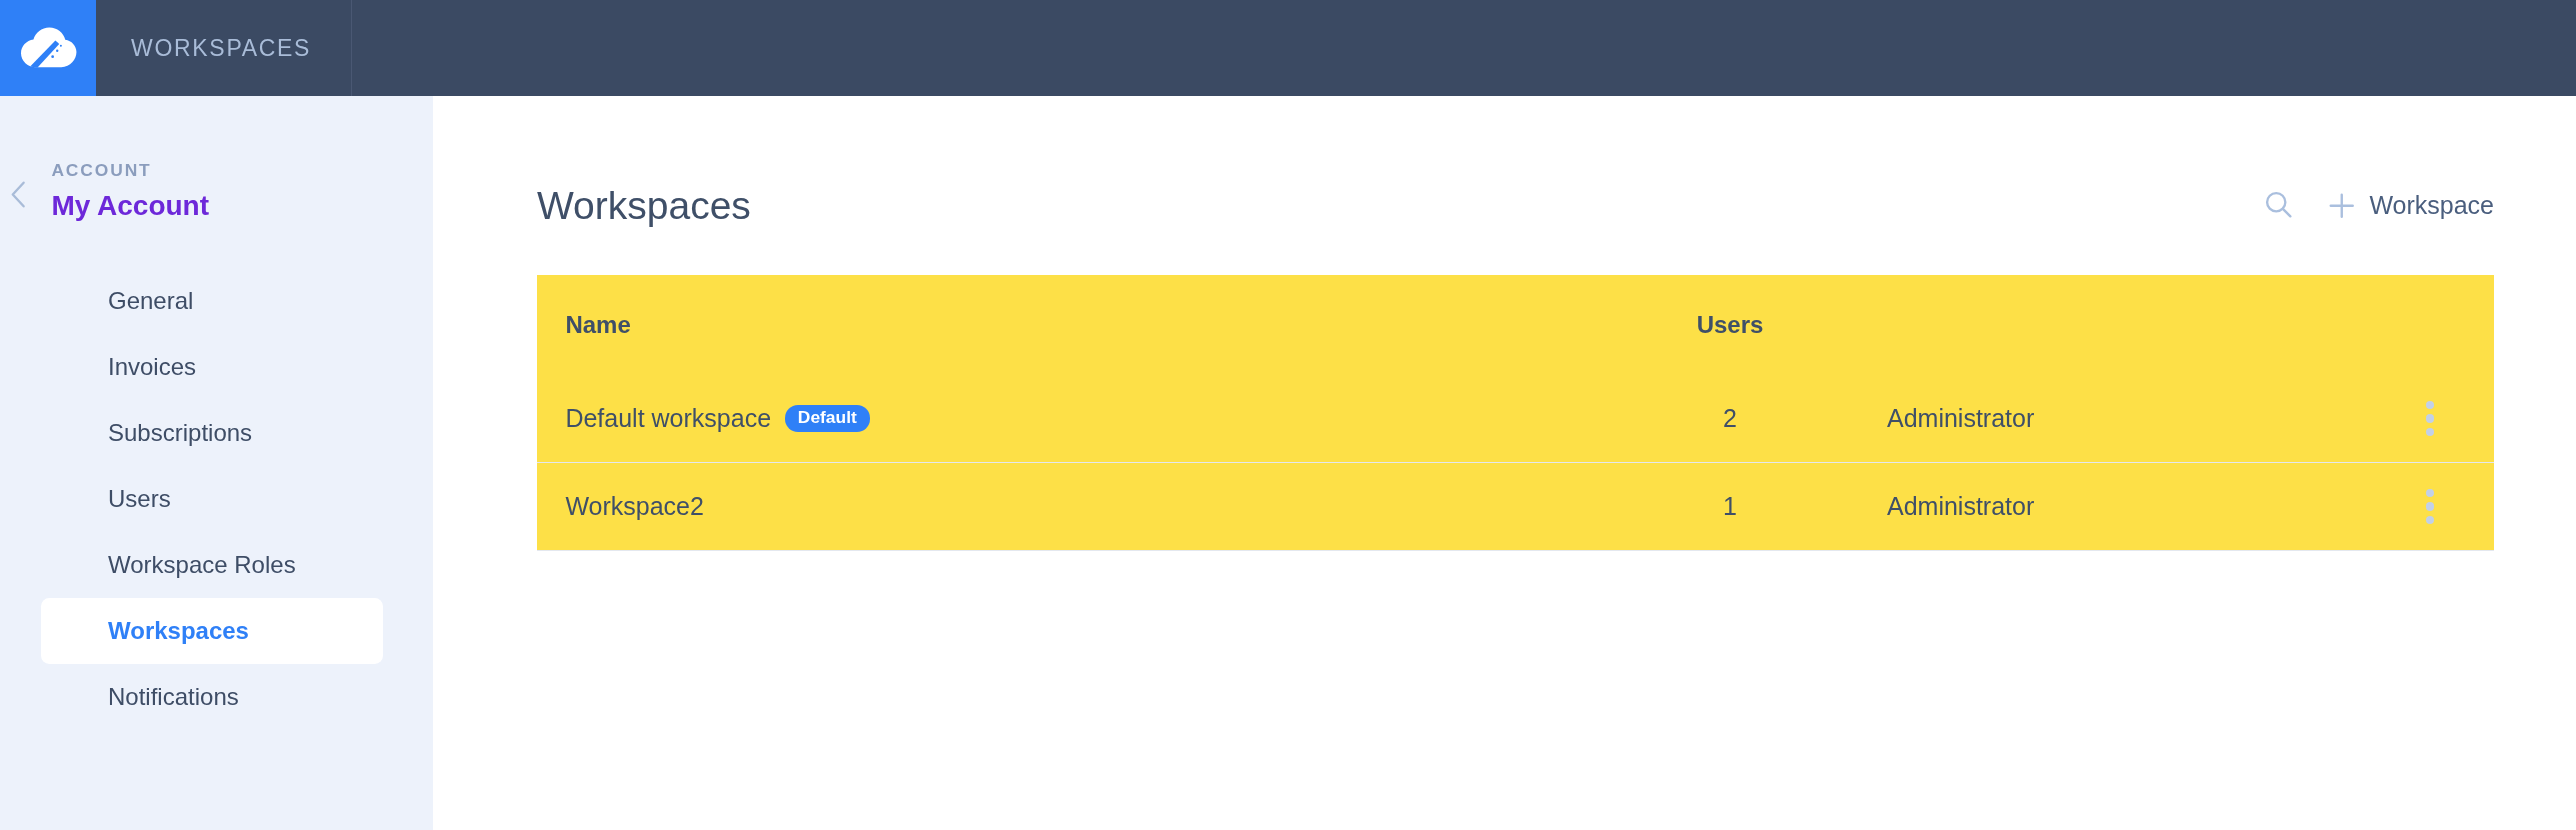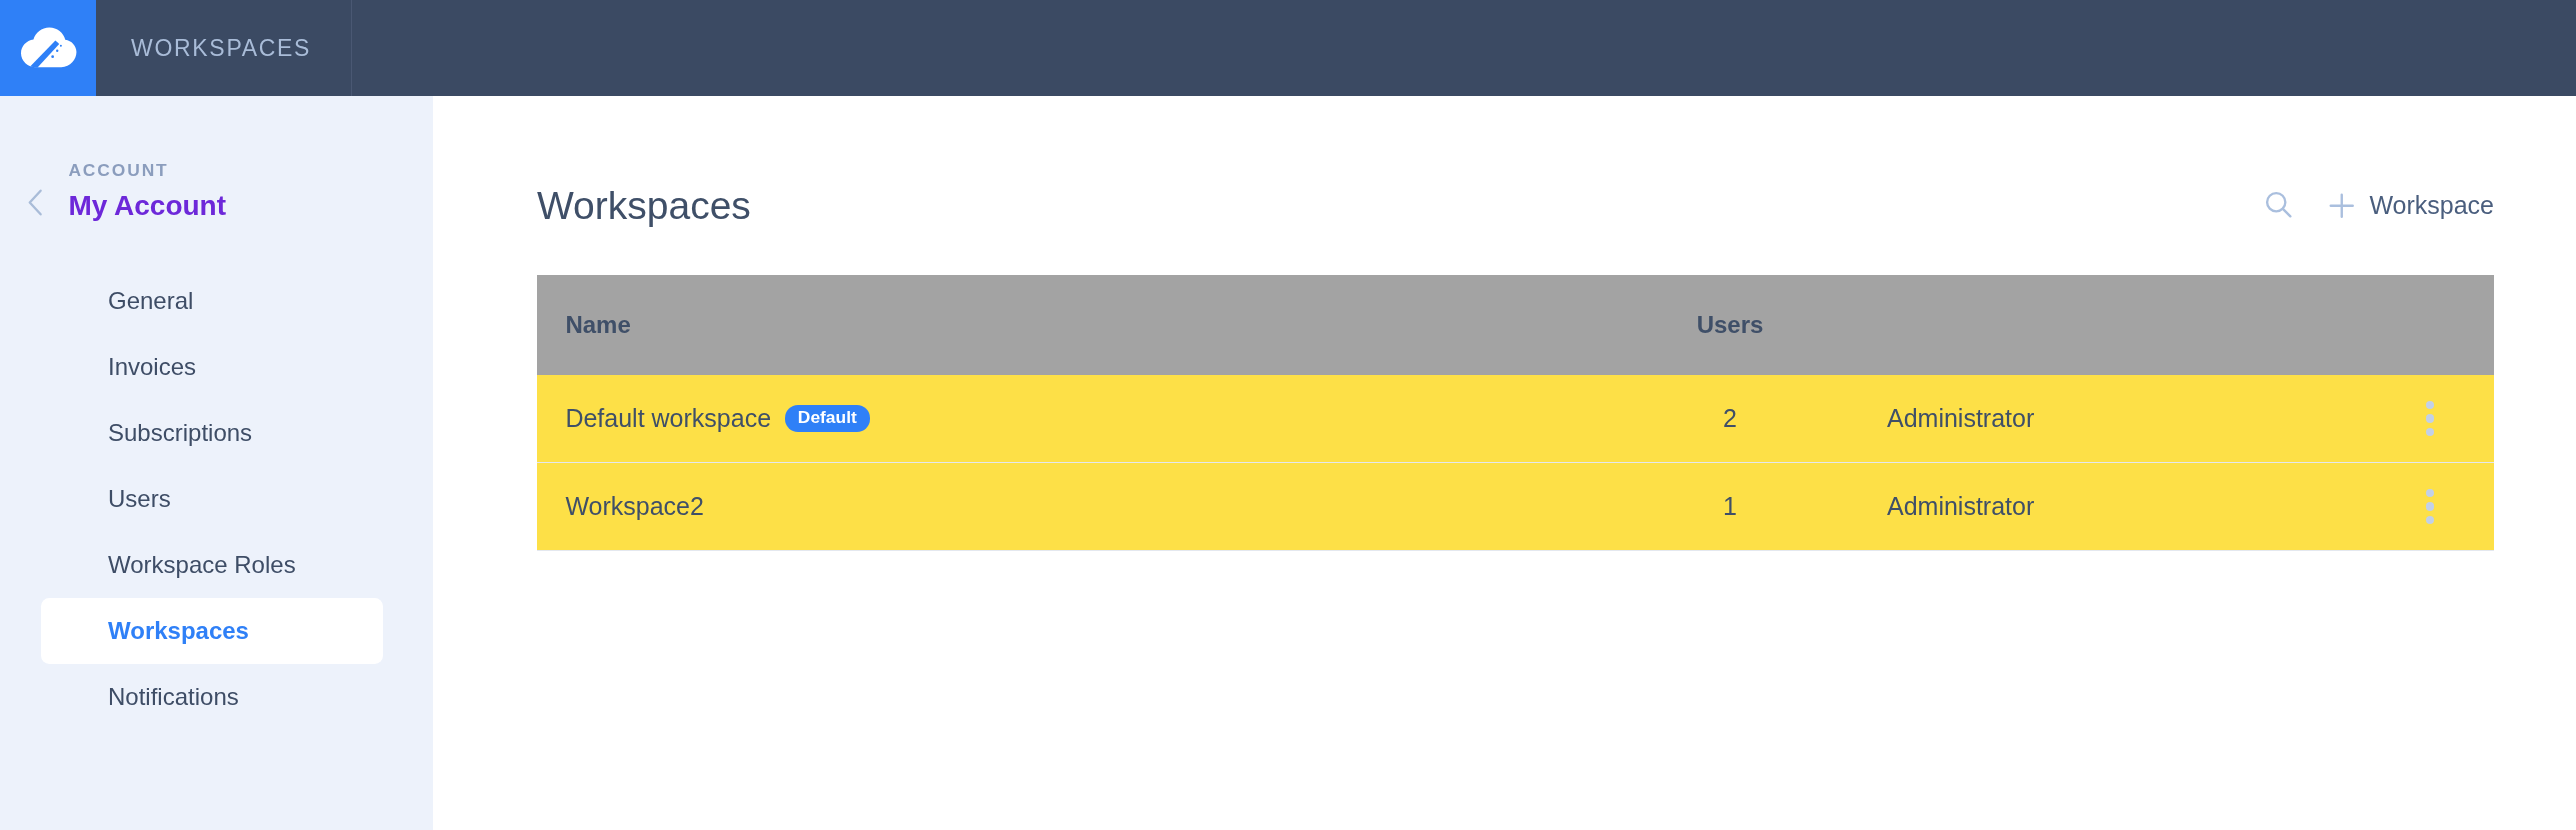--- a/index.html
+++ b/index.html
@@ -51,22 +51,22 @@
   .sidebar {
     position: absolute;
     top: 96px; left: 0;
     width: 433px;
     height: 734px;
     background: #edf2fb;
     padding-top: 66px;
   }
   .acct-head {
     display: flex;
-    align-items: flex-end;
-    padding-left: 20px;
+    align-items: center;
+    padding-left: 3px;
   }
   .back-chevron {
     width: 31px;
     flex: 0 0 31px;
     padding-top: 9.2px;
     display: flex;
     justify-content: center;
   }
   .acct-text { padding-left: 17.4px; }
   .acct-label {
@@ -148,21 +148,21 @@
     top: 179px; left: 104px;
     width: 1957px;
   }
   .trow {
     display: flex;
     align-items: center;
     width: 100%;
   }
   .thead {
     height: 100px;
-    background: #a3a3a3;
+    background: #fde047;
   }
   .tbody-row {
     height: 88px;
     border-bottom: 0.9px solid #e4e8ef;
     background: #fde047;
   }
   .c-name  { flex: 0 0 1069px; padding-left: 28.4px; }
   .c-users { flex: 0 0 248px; text-align: center; }
   .c-role  { flex: 0 0 532px; padding-left: 33px; }
   .c-menu  { flex: 1 1 auto; display: flex; justify-content: flex-end; padding-right: 51px; }

